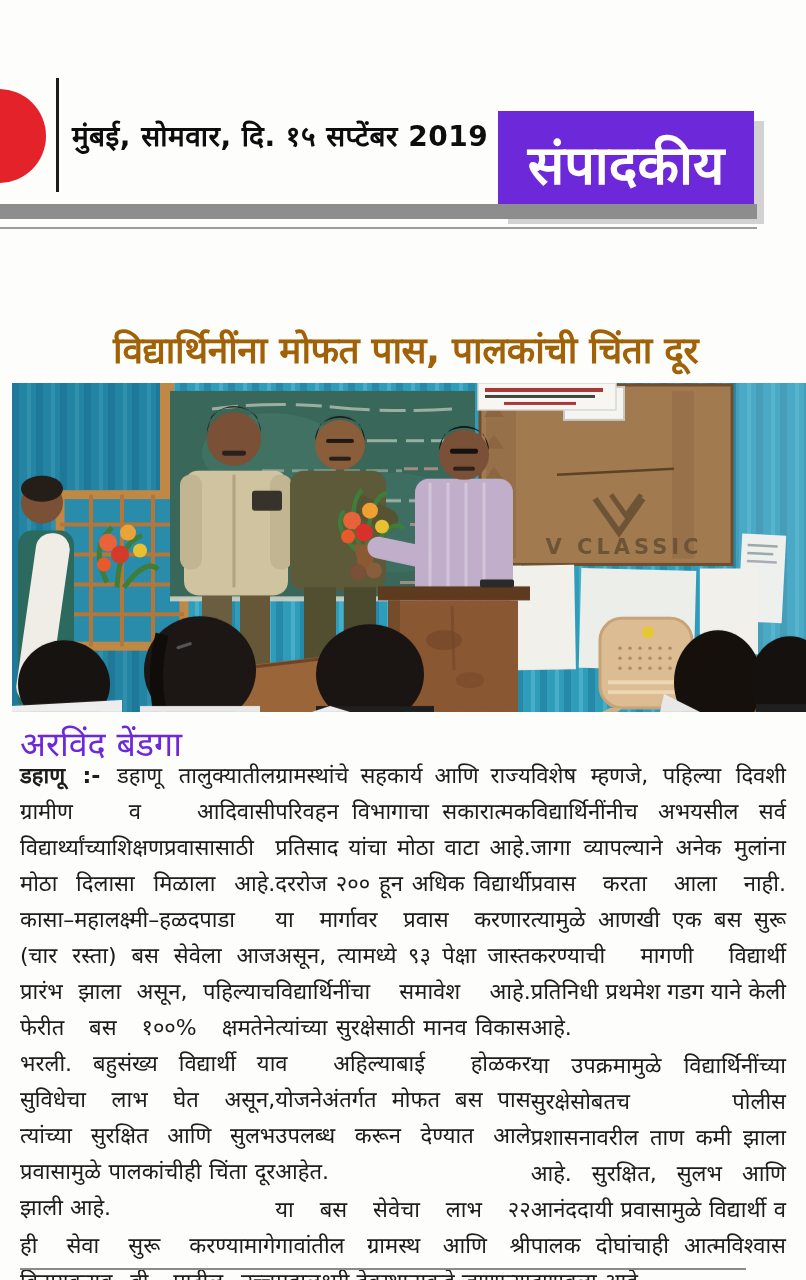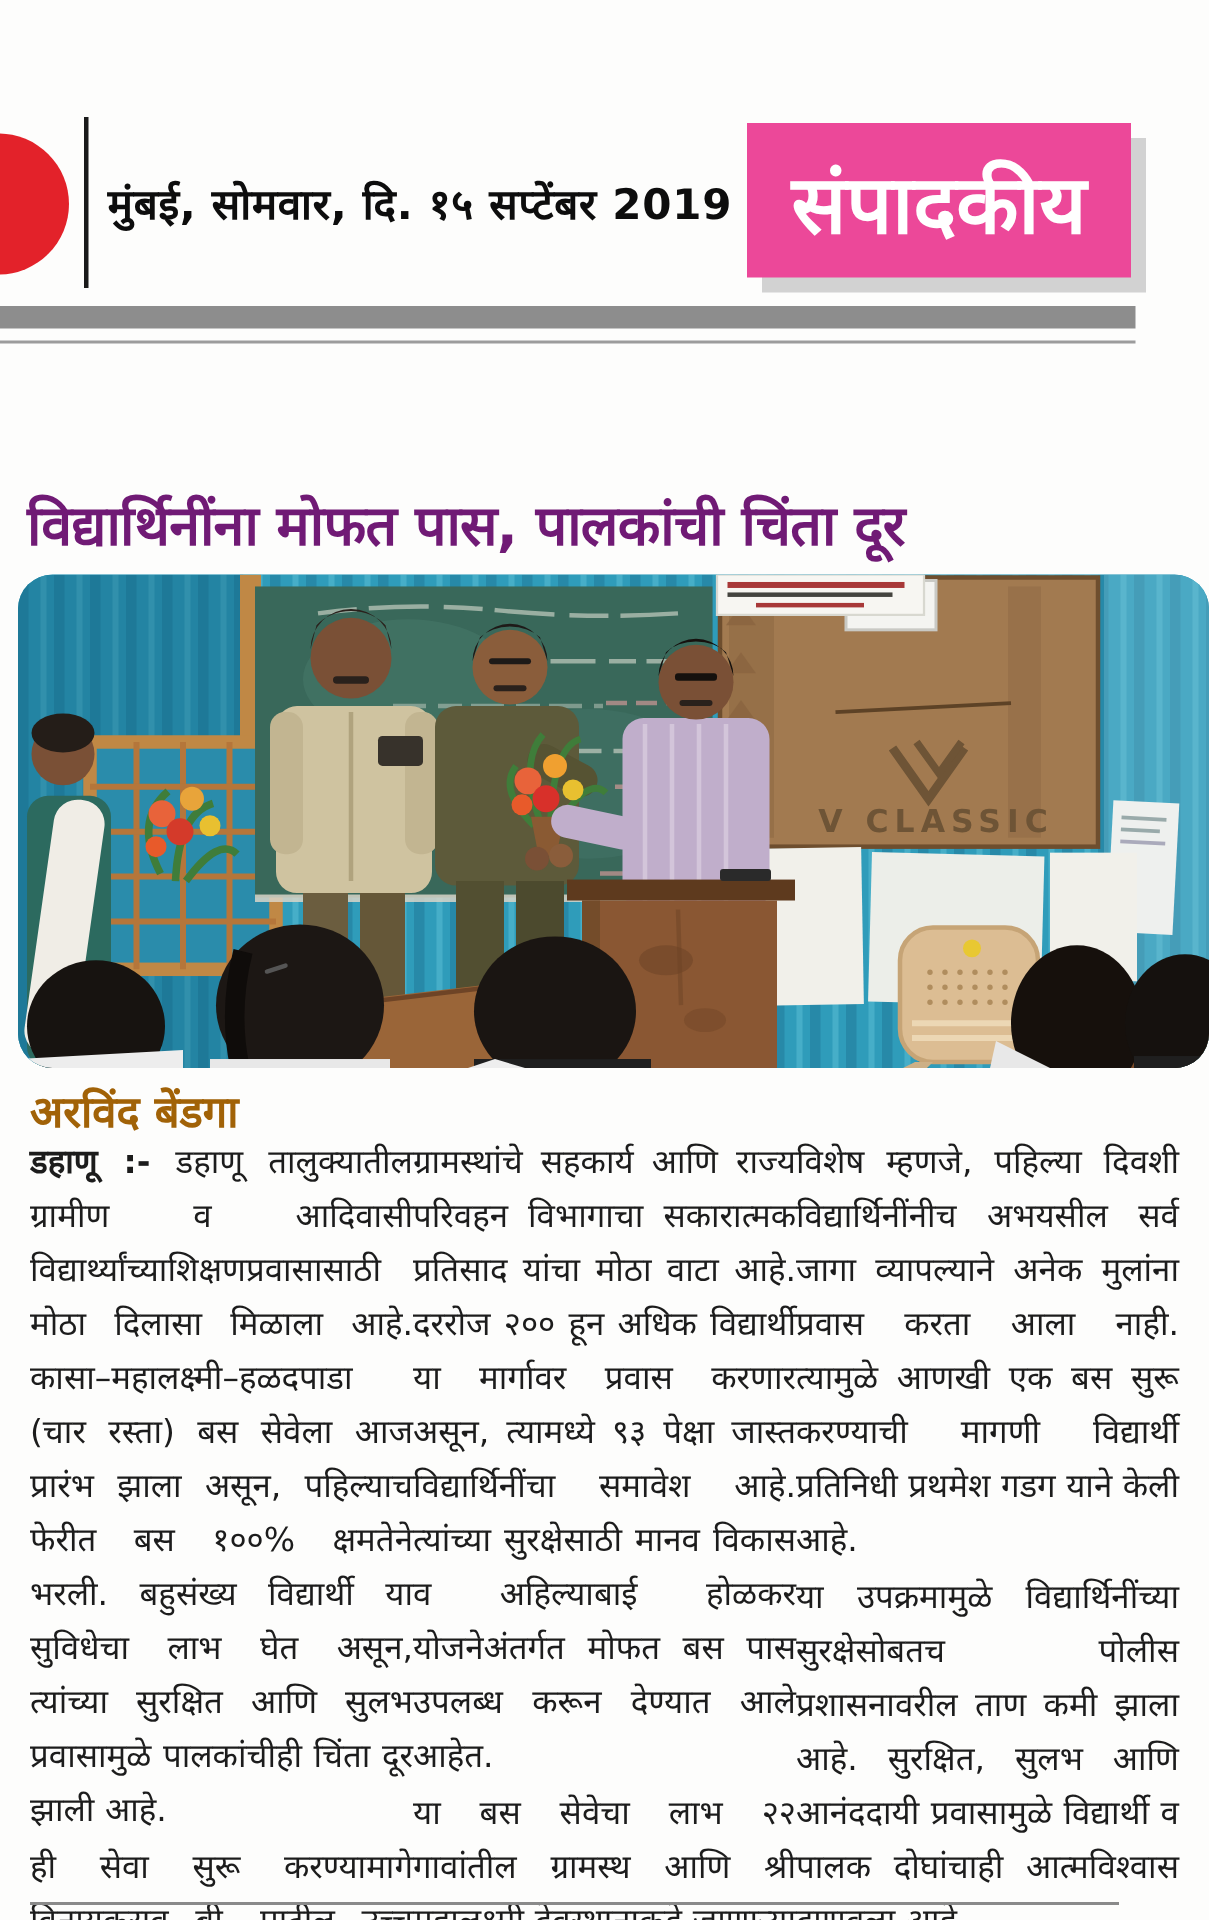--- a/index.html
+++ b/index.html
@@ -17,42 +17,42 @@
     display:flex;align-items:center;justify-content:center;
     color:#fff;font-weight:bold;font-size:54px;box-shadow:10px 10px 0 #d2d2d2;}
   
   .bar-thick{position:absolute;left:0;top:204px;width:757px;height:15px;background:#8d8d8d;}
   .bar-thin{position:absolute;left:0;top:227px;width:757px;height:2px;background:#9c9c9c;}
   .bottom-rule{position:absolute;left:20px;top:1268px;width:726px;height:2px;background:#8a8a8a;}
   
   .headline{position:absolute;left:18px;top:236px;width:775px;
     font-size:61px;line-height:1.05;font-weight:bold;color:#0a0a0a;letter-spacing:-1px;white-space:nowrap;}
   .subheadline{position:absolute;left:18px;top:323px;width:775px;
-    font-size:37px;font-weight:bold;color:#701a75;letter-spacing:-0.5px;white-space:nowrap;}
-  
-  .photo{position:absolute;left:12px;top:383px;width:794px;height:329px;background:#2f9cba;overflow:hidden;border-radius:23px;}
+    font-size:37px;font-weight:bold;color:#a16207;letter-spacing:-0.5px;white-space:nowrap;text-align:center;}
+  
+  .photo{position:absolute;left:12px;top:383px;width:794px;height:329px;background:#2f9cba;overflow:hidden;}
   .photo svg{display:block;width:100%;height:100%;}
   
-  .byline{position:absolute;left:20px;top:720px;font-size:29px;font-weight:bold;color:#a16207;}
+  .byline{position:absolute;left:20px;top:720px;font-size:34px;font-weight:normal;color:#6d28d9;}
   .columns{position:absolute;left:20px;top:758px;width:766px;height:500px;
     display:flex;}
   .col{flex:1 1 0;font-size:22px;line-height:36px;text-align:justify;color:#1c1c1c;}
   .col p{margin:0 0 2px 0;}
   .dateline-lead{font-weight:bold;}
 </style>
 </head>
 <body>
 
 <div id="page">
 
   <div class="masthead">
     <div class="accent-dot" style="background:#e3222a;"></div>
     <div class="mast-rule"></div>
     <div class="dateline">मुंबई, सोमवार, दि. १५ सप्टेंबर 2019</div>
-    <div class="section-box" style="background:#ec4899;">संपादकीय</div>
+    <div class="section-box" style="background:#6d28d9;margin-top:29px;">संपादकीय</div>
   </div>
 
   <div class="bar-thick"></div>
   <div class="bar-thin"></div>
 
   <div class="subheadline">विद्यार्थिनींना मोफत पास, पालकांची चिंता दूर</div>
 
   <div class="photo">
     <svg viewBox="0 0 794 330" preserveAspectRatio="none">
       <defs>

